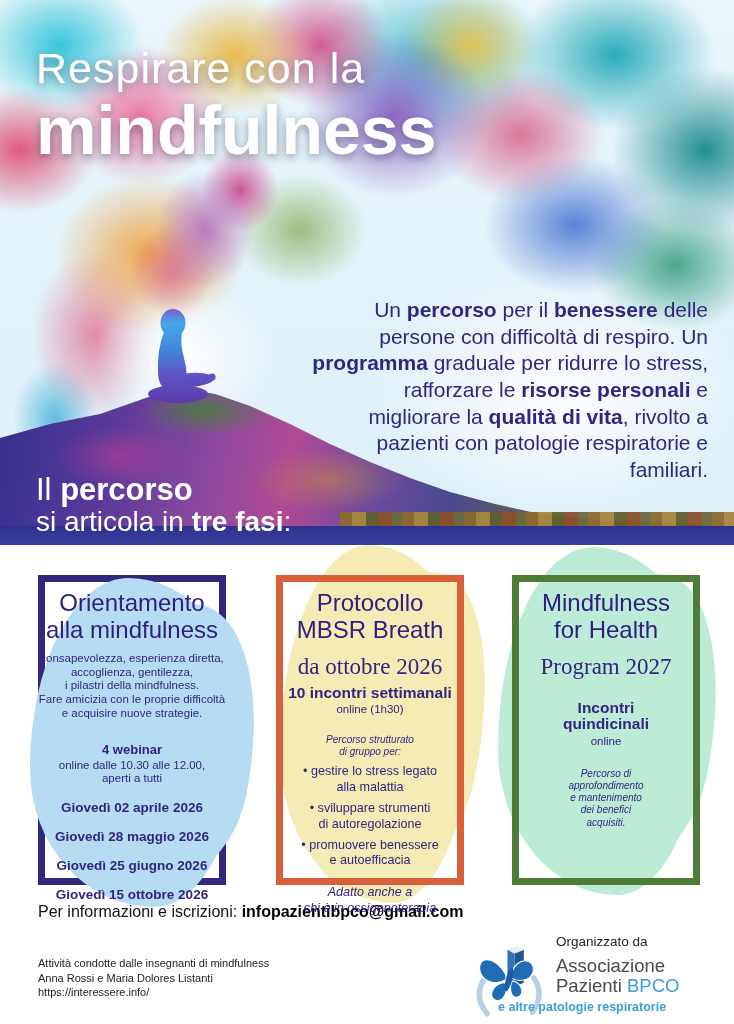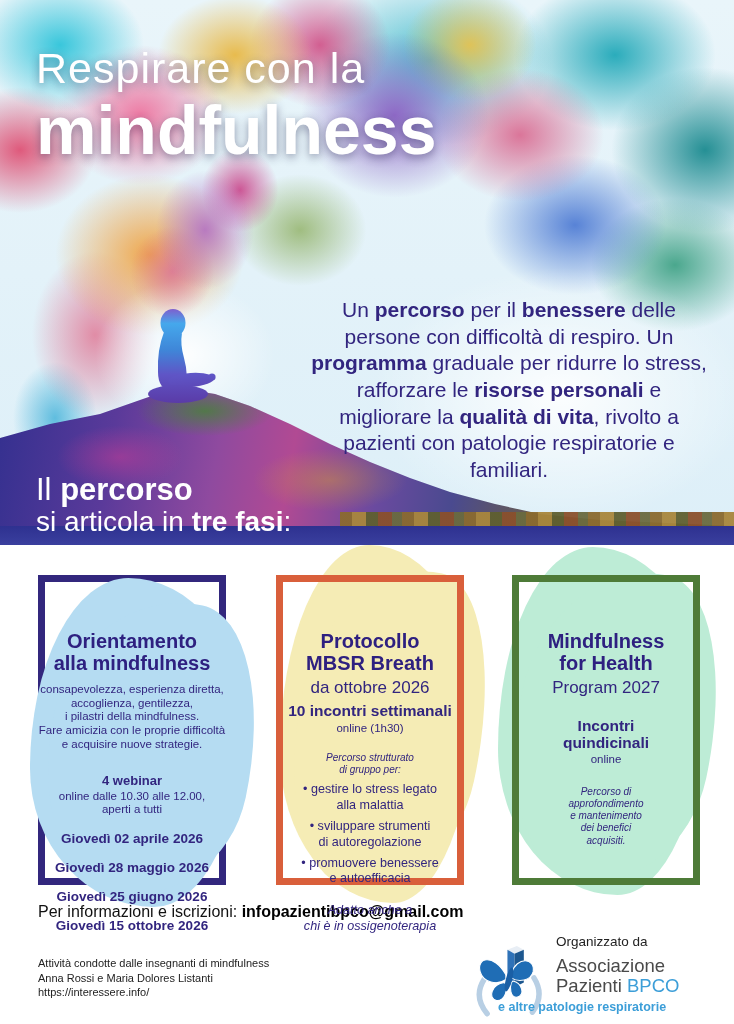--- a/index.html
+++ b/index.html
@@ -45,41 +45,41 @@
     background:repeating-linear-gradient(90deg,#8a6a2f 0 12px,#a8863c 12px 26px,#5f5f30 26px 38px,#8a502c 38px 52px,#6a6a3f 52px 62px);
   }
   .bandstrip { position:absolute; left:0; top:526px; width:734px; height:19px;
     background:linear-gradient(#2e3190,#3a3f9e); }
   .meditator { position:absolute; left:133px; top:306px; width:100px; height:98px; }
 
   
   .title { position:absolute; left:36px; top:44px; color:#ffffff; text-shadow:0 3px 10px rgba(30,30,70,.45); }
   .title-l1 { font-size:43px; font-weight:400; letter-spacing:1px; }
   .title-l2 { font-size:68px; font-weight:700; letter-spacing:0; margin-top:-2px; }
-  .intro { position:absolute; right:26px; top:297px; width:398px; text-align:center;
+  .intro { position:absolute; right:26px; top:297px; width:398px; text-align:right;
     color:#32257f; font-size:21px; line-height:1.27; }
   .band-text { position:absolute; left:36px; top:474px; color:#ffffff; }
   .band-l1 { font-size:31px; line-height:1.05; }
   .band-l2 { font-size:28px; line-height:1.1; }
   .b { font-weight:700; }
   .pre { white-space:pre-line; }
 
   
   .card { position:absolute; top:575px; width:188px; height:310px; }
   .card1 { left:38px; } .card2 { left:276px; } .card3 { left:512px; }
   .cardborder { position:absolute; inset:0; border:7px solid #000; z-index:1; }
   .blob { position:absolute; z-index:0; border-radius:46% 54% 42% 58%/58% 44% 56% 42%; }
   .blob::after { content:""; position:absolute; inset:6% -5% 3% 9%; background:inherit;
     border-radius:60% 40% 55% 45%/45% 60% 40% 55%; transform:rotate(12deg); }
   .card1 .blob { left:-8px; right:-18px; top:3px; bottom:-22px; z-index:2; }
   .card2 .blob { left:4px; right:-10px; top:-30px; bottom:-18px; }
   .card3 .blob { left:-14px; right:-4px; top:-28px; bottom:-10px; }
   .cardc { position:absolute; left:-17px; right:-17px; top:0; z-index:3; text-align:center; color:#32257f; padding-top:15px; }
-  .ctitle { font-weight:700; font-size:20px; line-height:1.12; color:#2e2080;margin-top:40px; }
-  .ctitle-reg { font-size:17px; font-weight:400; margin-top:3px; }
+  .ctitle { font-weight:400; font-size:24px; line-height:1.12; color:#2e2080; }
+  .ctitle-reg { font-size:23px; font-weight:400; margin-top:10px;font-family:Liberation Serif, serif; }
   .cdesc { font-size:11.5px; line-height:1.2; margin-top:8px; }
   .csub { font-weight:700; font-size:15.5px; line-height:1.08; }
   .card1 .csub { margin-top:22px; font-size:13px; }
   .card2 .csub { margin-top:5px; }
   .card3 .csub { margin-top:20px; }
   .cnote { font-size:11.5px; line-height:1.18; margin-top:2px; }
   .cdate { font-weight:700; font-size:13.5px; margin-top:14px; }
   .cbody { font-size:10px; line-height:1.22;font-style:italic; }
   .card2 .cbody { margin-top:17px; }
   .card3 .cbody { margin-top:19px; }

